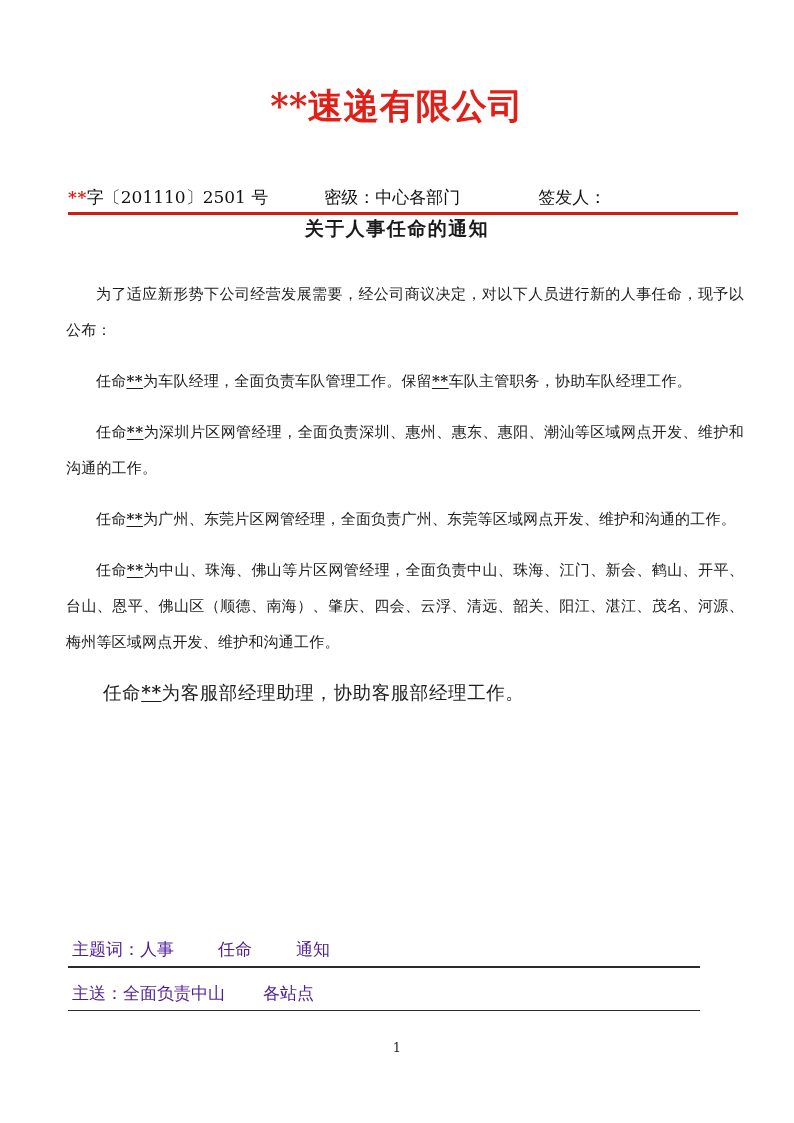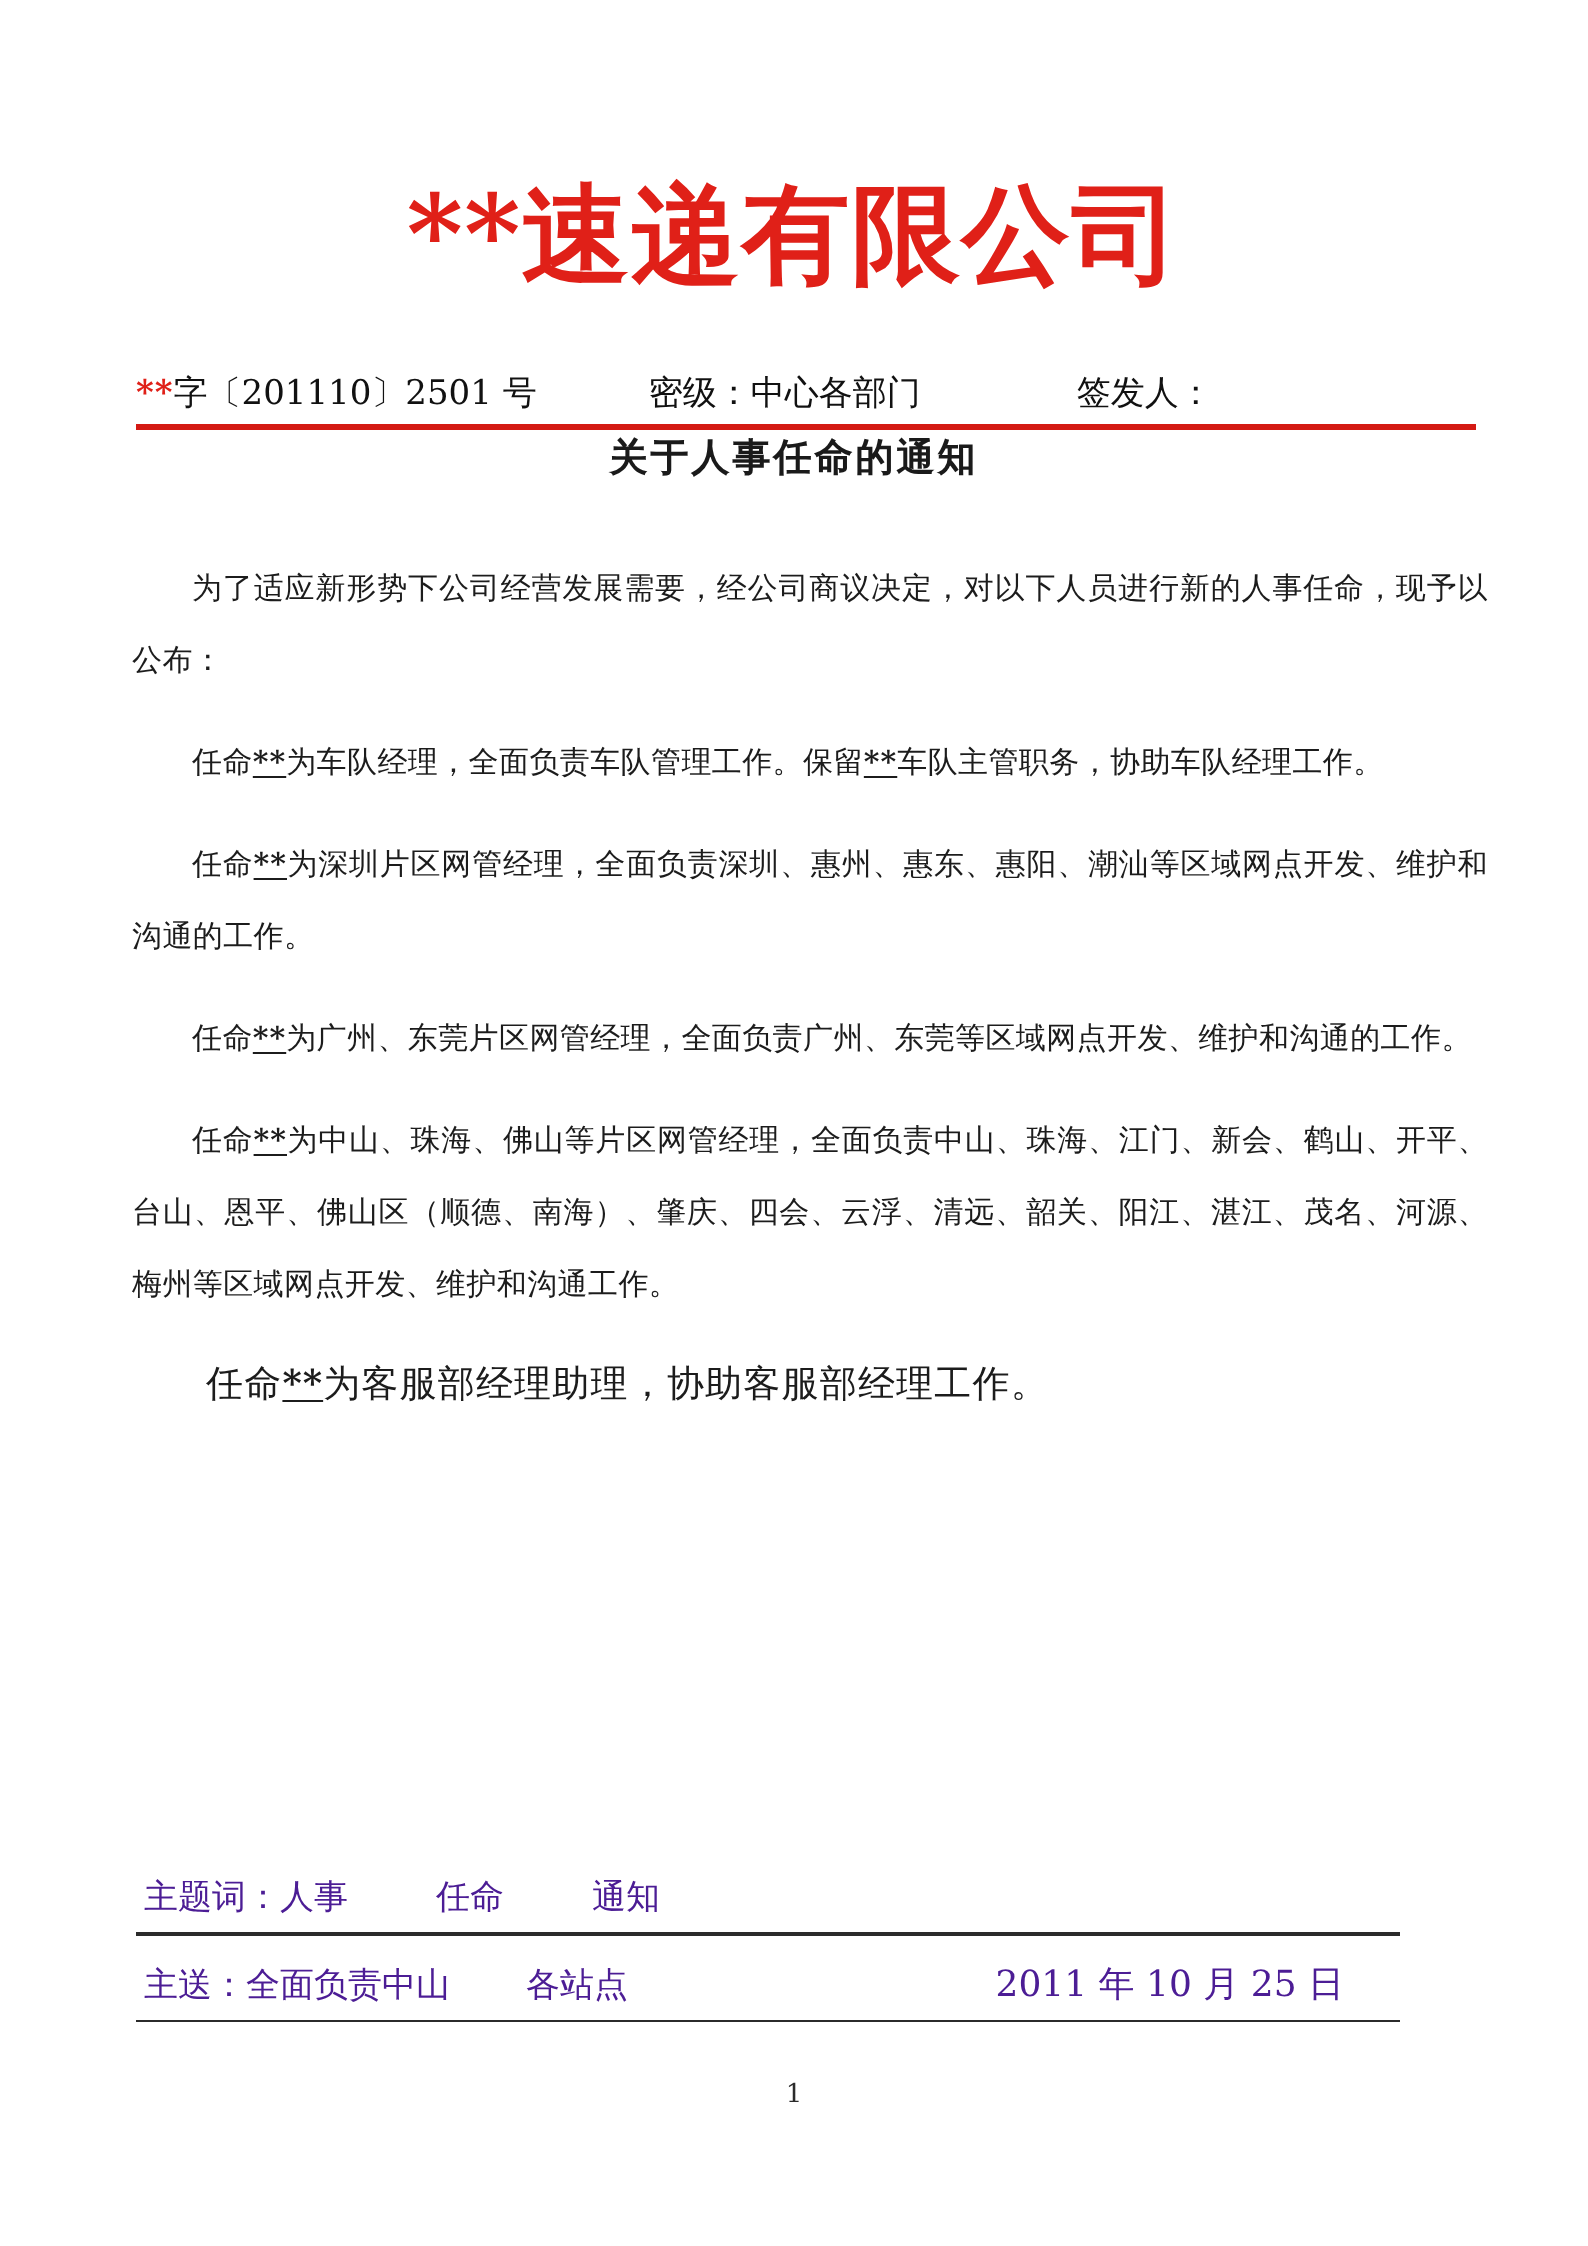--- a/index.html
+++ b/index.html
@@ -25,21 +25,21 @@
     position: absolute;
     left: 0;
     right: 0;
     top: 86px;
     text-align: center;
   }
 
   .masthead-title {
     display: inline-block;
     font-family: "DejaVu Serif", "Liberation Serif", serif;
-    font-size: 54px;
+    font-size: 35px;
     line-height: 1.15;
     font-weight: 700;
     letter-spacing: 1px;
     color: #e02018;
     white-space: nowrap;
   }
 
   
   .docline {
     position: absolute;
@@ -212,21 +212,20 @@
 
     <div class="black-rule"></div>
     <div class="spacer-row"></div>
 
     <div class="footer-row">
       <span class="f-label">主送：</span>
       <span class="f-label">全面负责中山</span>
       <span class="f-gap-md"></span>
       <span class="f-label">各站点</span>
       <span class="f-spacer"></span>
-      <span class="f-date">2011 年 10 月 25 日</span>
     </div>
 
     <div class="black-rule second"></div>
   </div>
 
   <div class="page-number">1</div>
 
 </div>
 
 </body></html>

